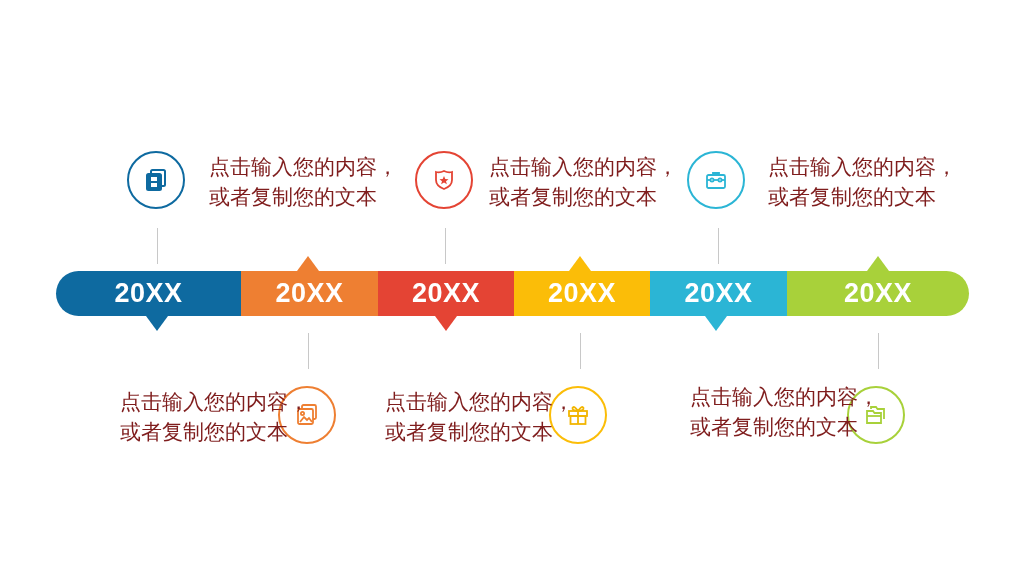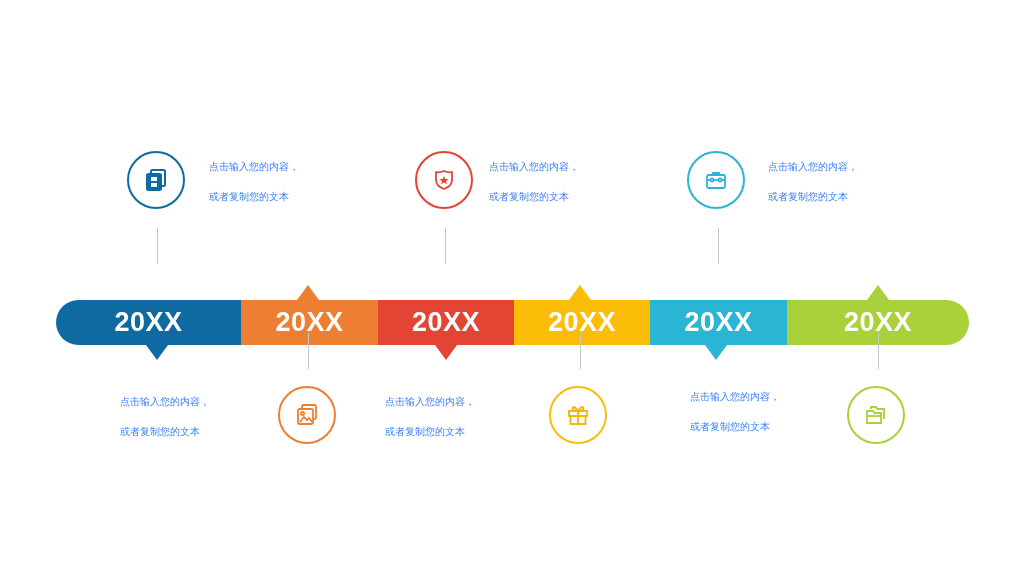--- a/index.html
+++ b/index.html
@@ -10,26 +10,26 @@
          color:#fff; font-family:"Liberation Sans", "DejaVu Sans", sans-serif; font-weight:bold; font-size:27px; letter-spacing:0.5px; }
   .seg.first { border-radius:23px 0 0 23px; }
   .seg.last { border-radius:0 23px 23px 0; }
   .tri { position:absolute; width:0; height:0; border-left:11px solid transparent; border-right:11px solid transparent; }
   .tri.up { top:-15px; border-bottom:15px solid; border-bottom-color:inherit; }
   .tri.down { bottom:-15px; border-top:15px solid; border-top-color:inherit; }
   .vline { position:absolute; width:1px; background:#c8c8c8; }
   .circle { position:absolute; width:58px; height:58px; border-radius:50%; border:2px solid; box-sizing:border-box;
             display:flex; align-items:center; justify-content:center; background:#fff; }
   .circle svg { width:26px; height:26px; }
-  .txt { position:absolute; font-size:10px; color:#3b82f6; line-height:30px; white-space:nowrap; }
+  .txt { position:absolute; font-size:21px; color:#7f1d1d; line-height:30px; white-space:nowrap; }
 </style>
 </head>
 <body>
 
-<div class="bar" style="left:0;width:1024px;margin-top:29px;">
+<div class="bar" style="left:0;width:1024px;">
   <div class="seg first" style="left:56px;width:185px;background:#0e6aa0;border-color:#0e6aa0;">
     <span>20XX</span>
     <div class="tri down" style="left:90px;border-top-color:#0e6aa0;"></div>
   </div>
   <div class="seg" style="left:241px;width:137px;background:#ee7f32;">
     <span>20XX</span>
     <div class="tri up" style="left:56px;border-bottom-color:#ee7f32;"></div>
   </div>
   <div class="seg" style="left:378px;width:136px;background:#e44434;">
     <span>20XX</span>

